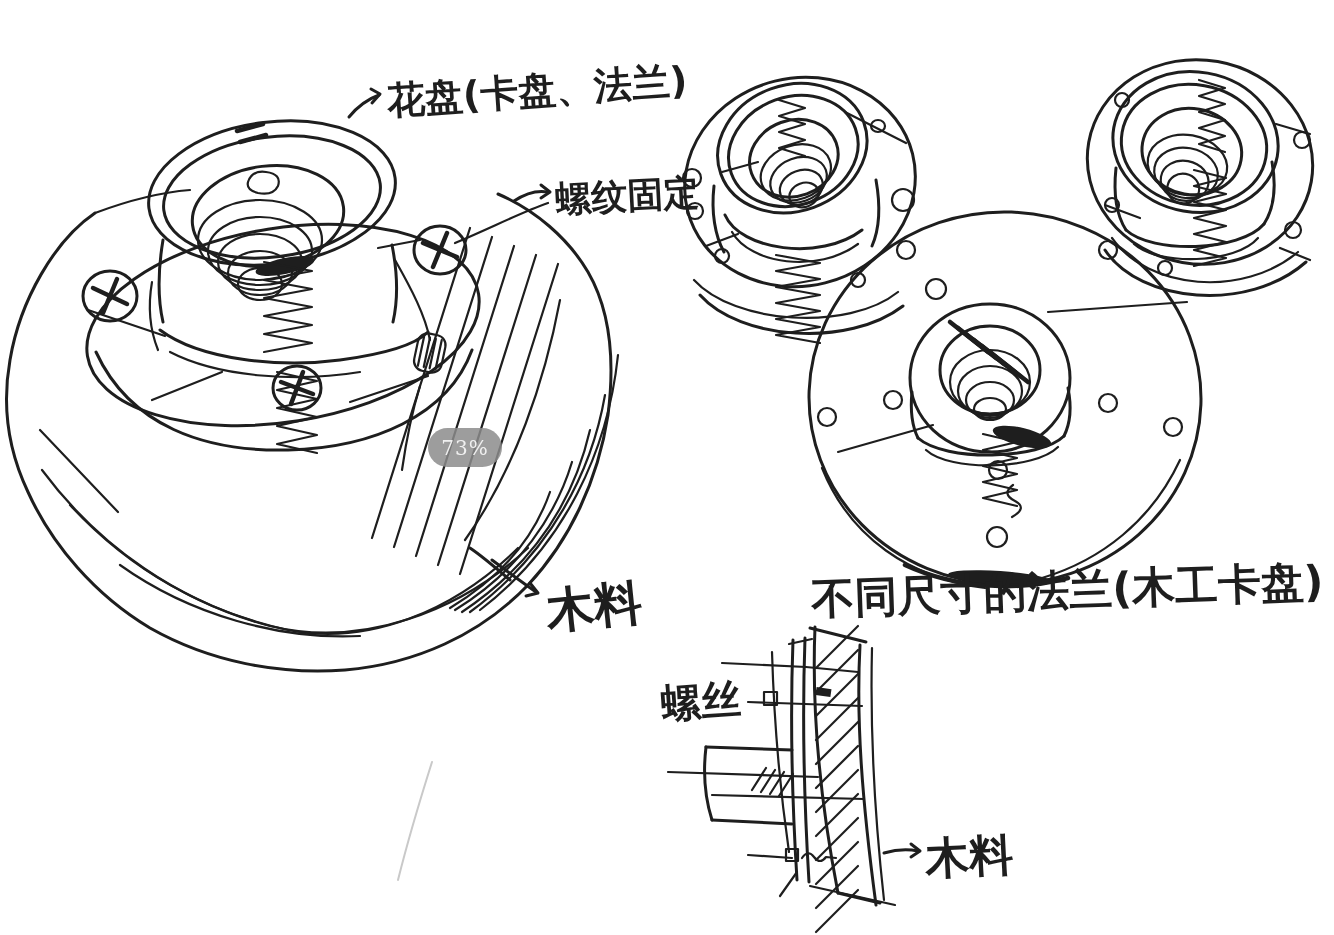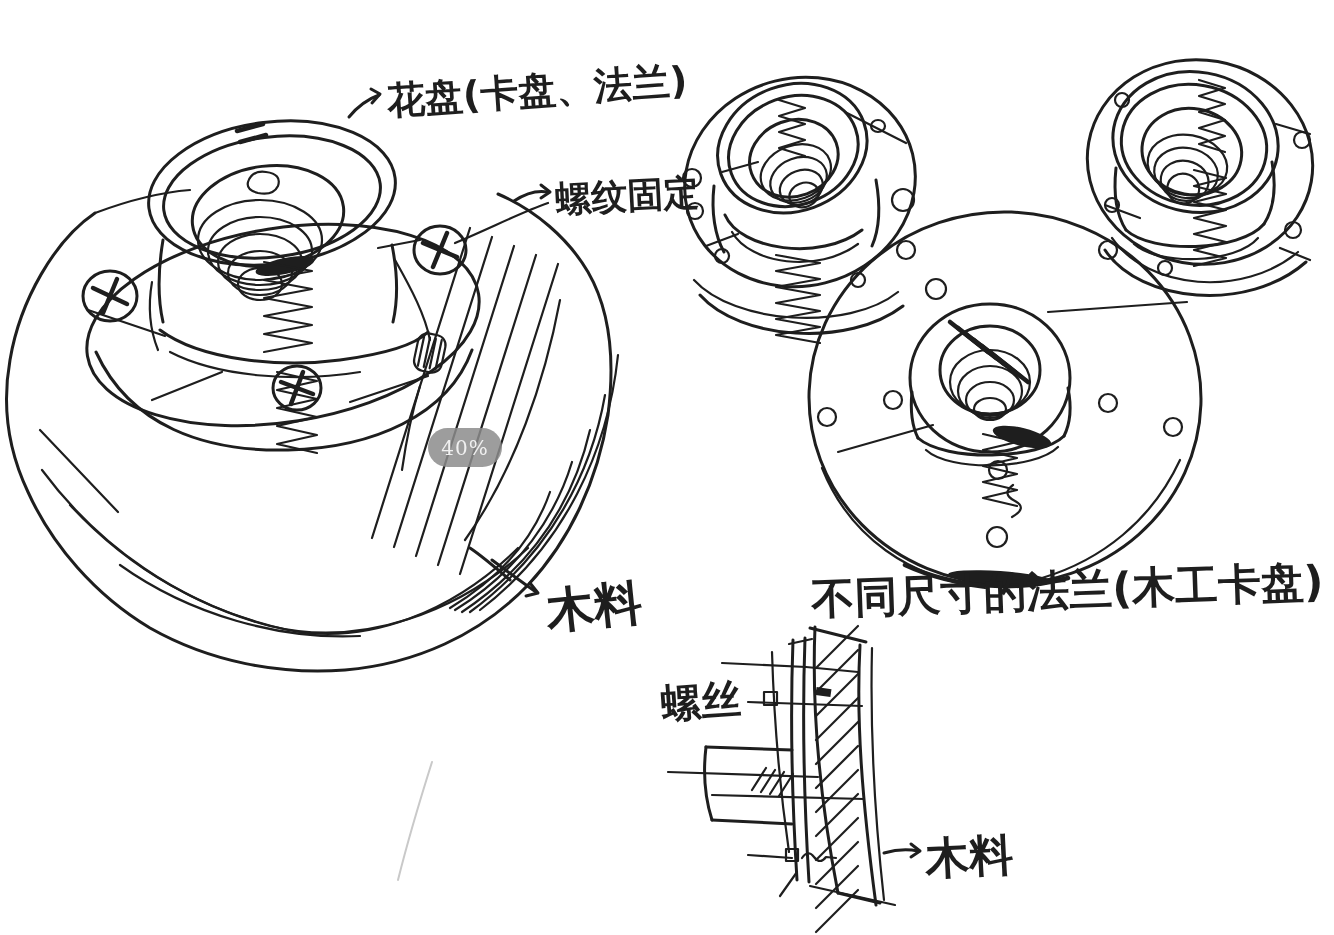--- a/index.html
+++ b/index.html
@@ -339,16 +339,16 @@
 
   <text class="hand" x="388" y="114" font-size="38" transform="rotate(-4 388 114)">花盘(卡盘、法兰)</text>
   <text class="hand" x="556" y="212" font-size="36" transform="rotate(-3 556 212)">螺纹固定</text>
   <text class="hand" x="548" y="628" font-size="48" transform="rotate(-6 548 628)">木料</text>
   <text class="hand" x="812" y="614" font-size="43" transform="rotate(-2 812 614)">不同尺寸的法兰(木工卡盘)</text>
   <text class="hand" x="662" y="718" font-size="40" transform="rotate(-4 662 718)">螺丝</text>
   <text class="hand" x="926" y="874" font-size="44" transform="rotate(-3 926 874)">木料</text>
 </svg>
 
 <div class="zoom-badge">
-  <span>40%</span>
+  <span>73%</span>
 </div>
 
 </div>
 
 </body></html>

